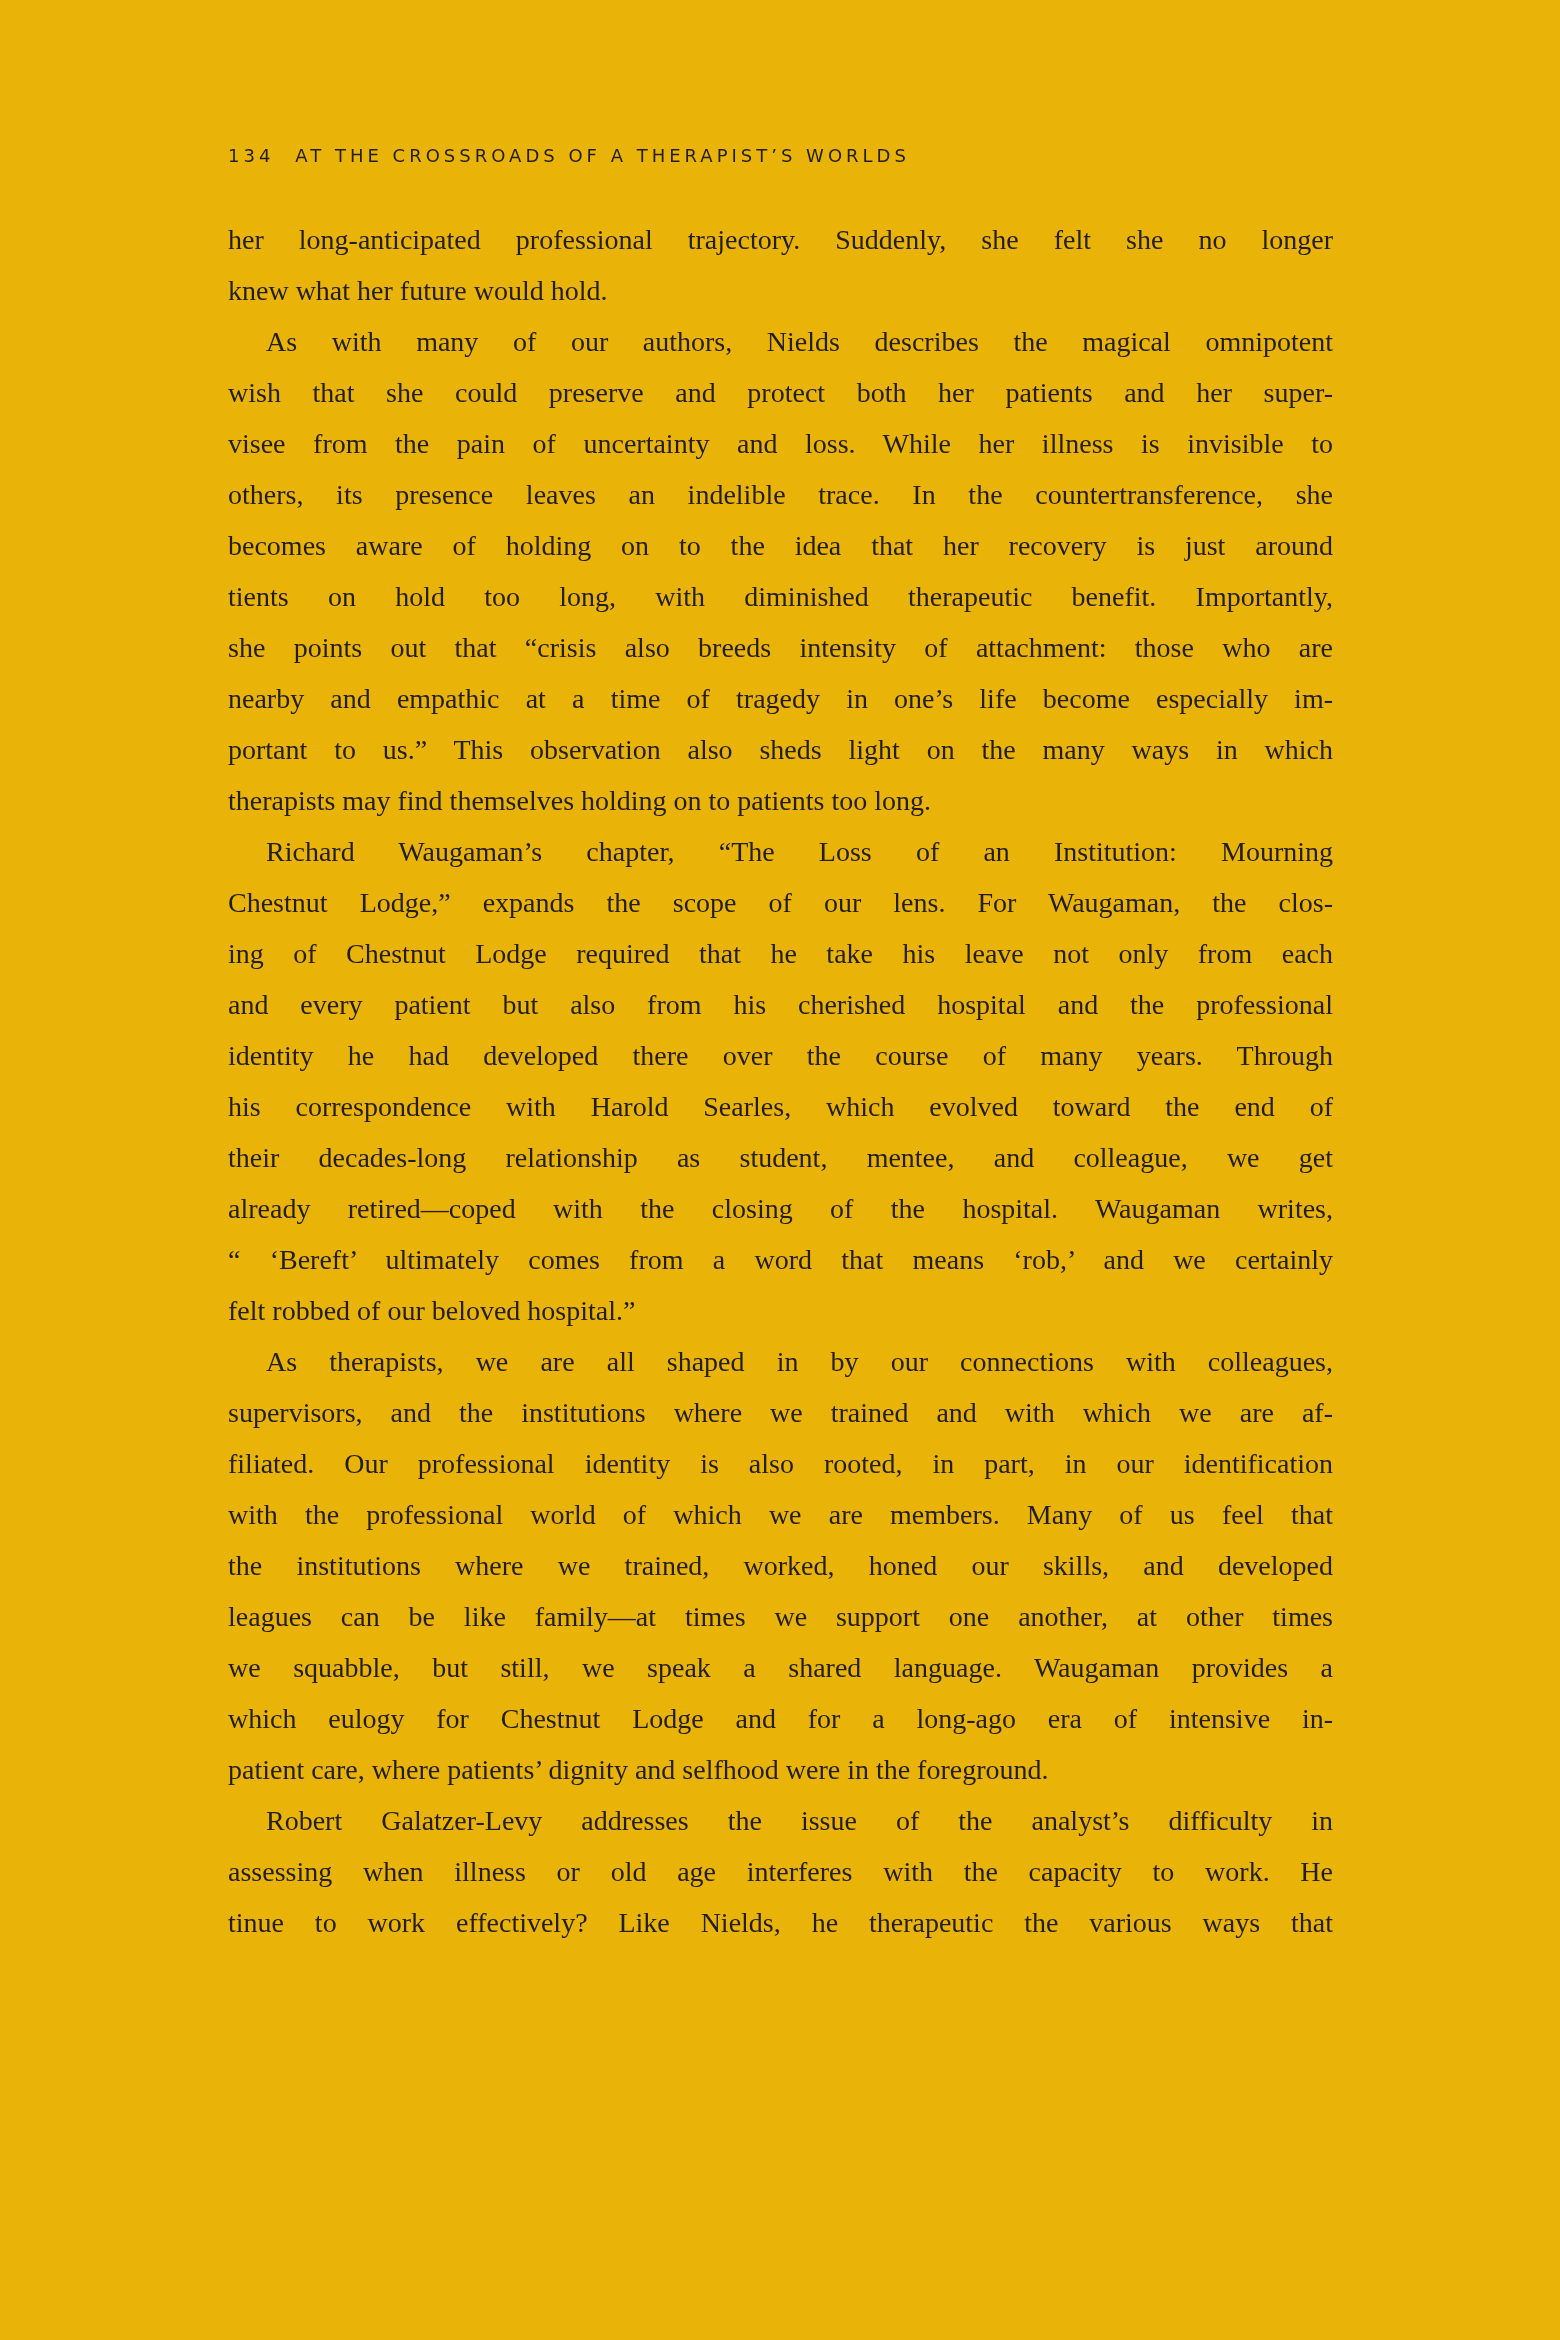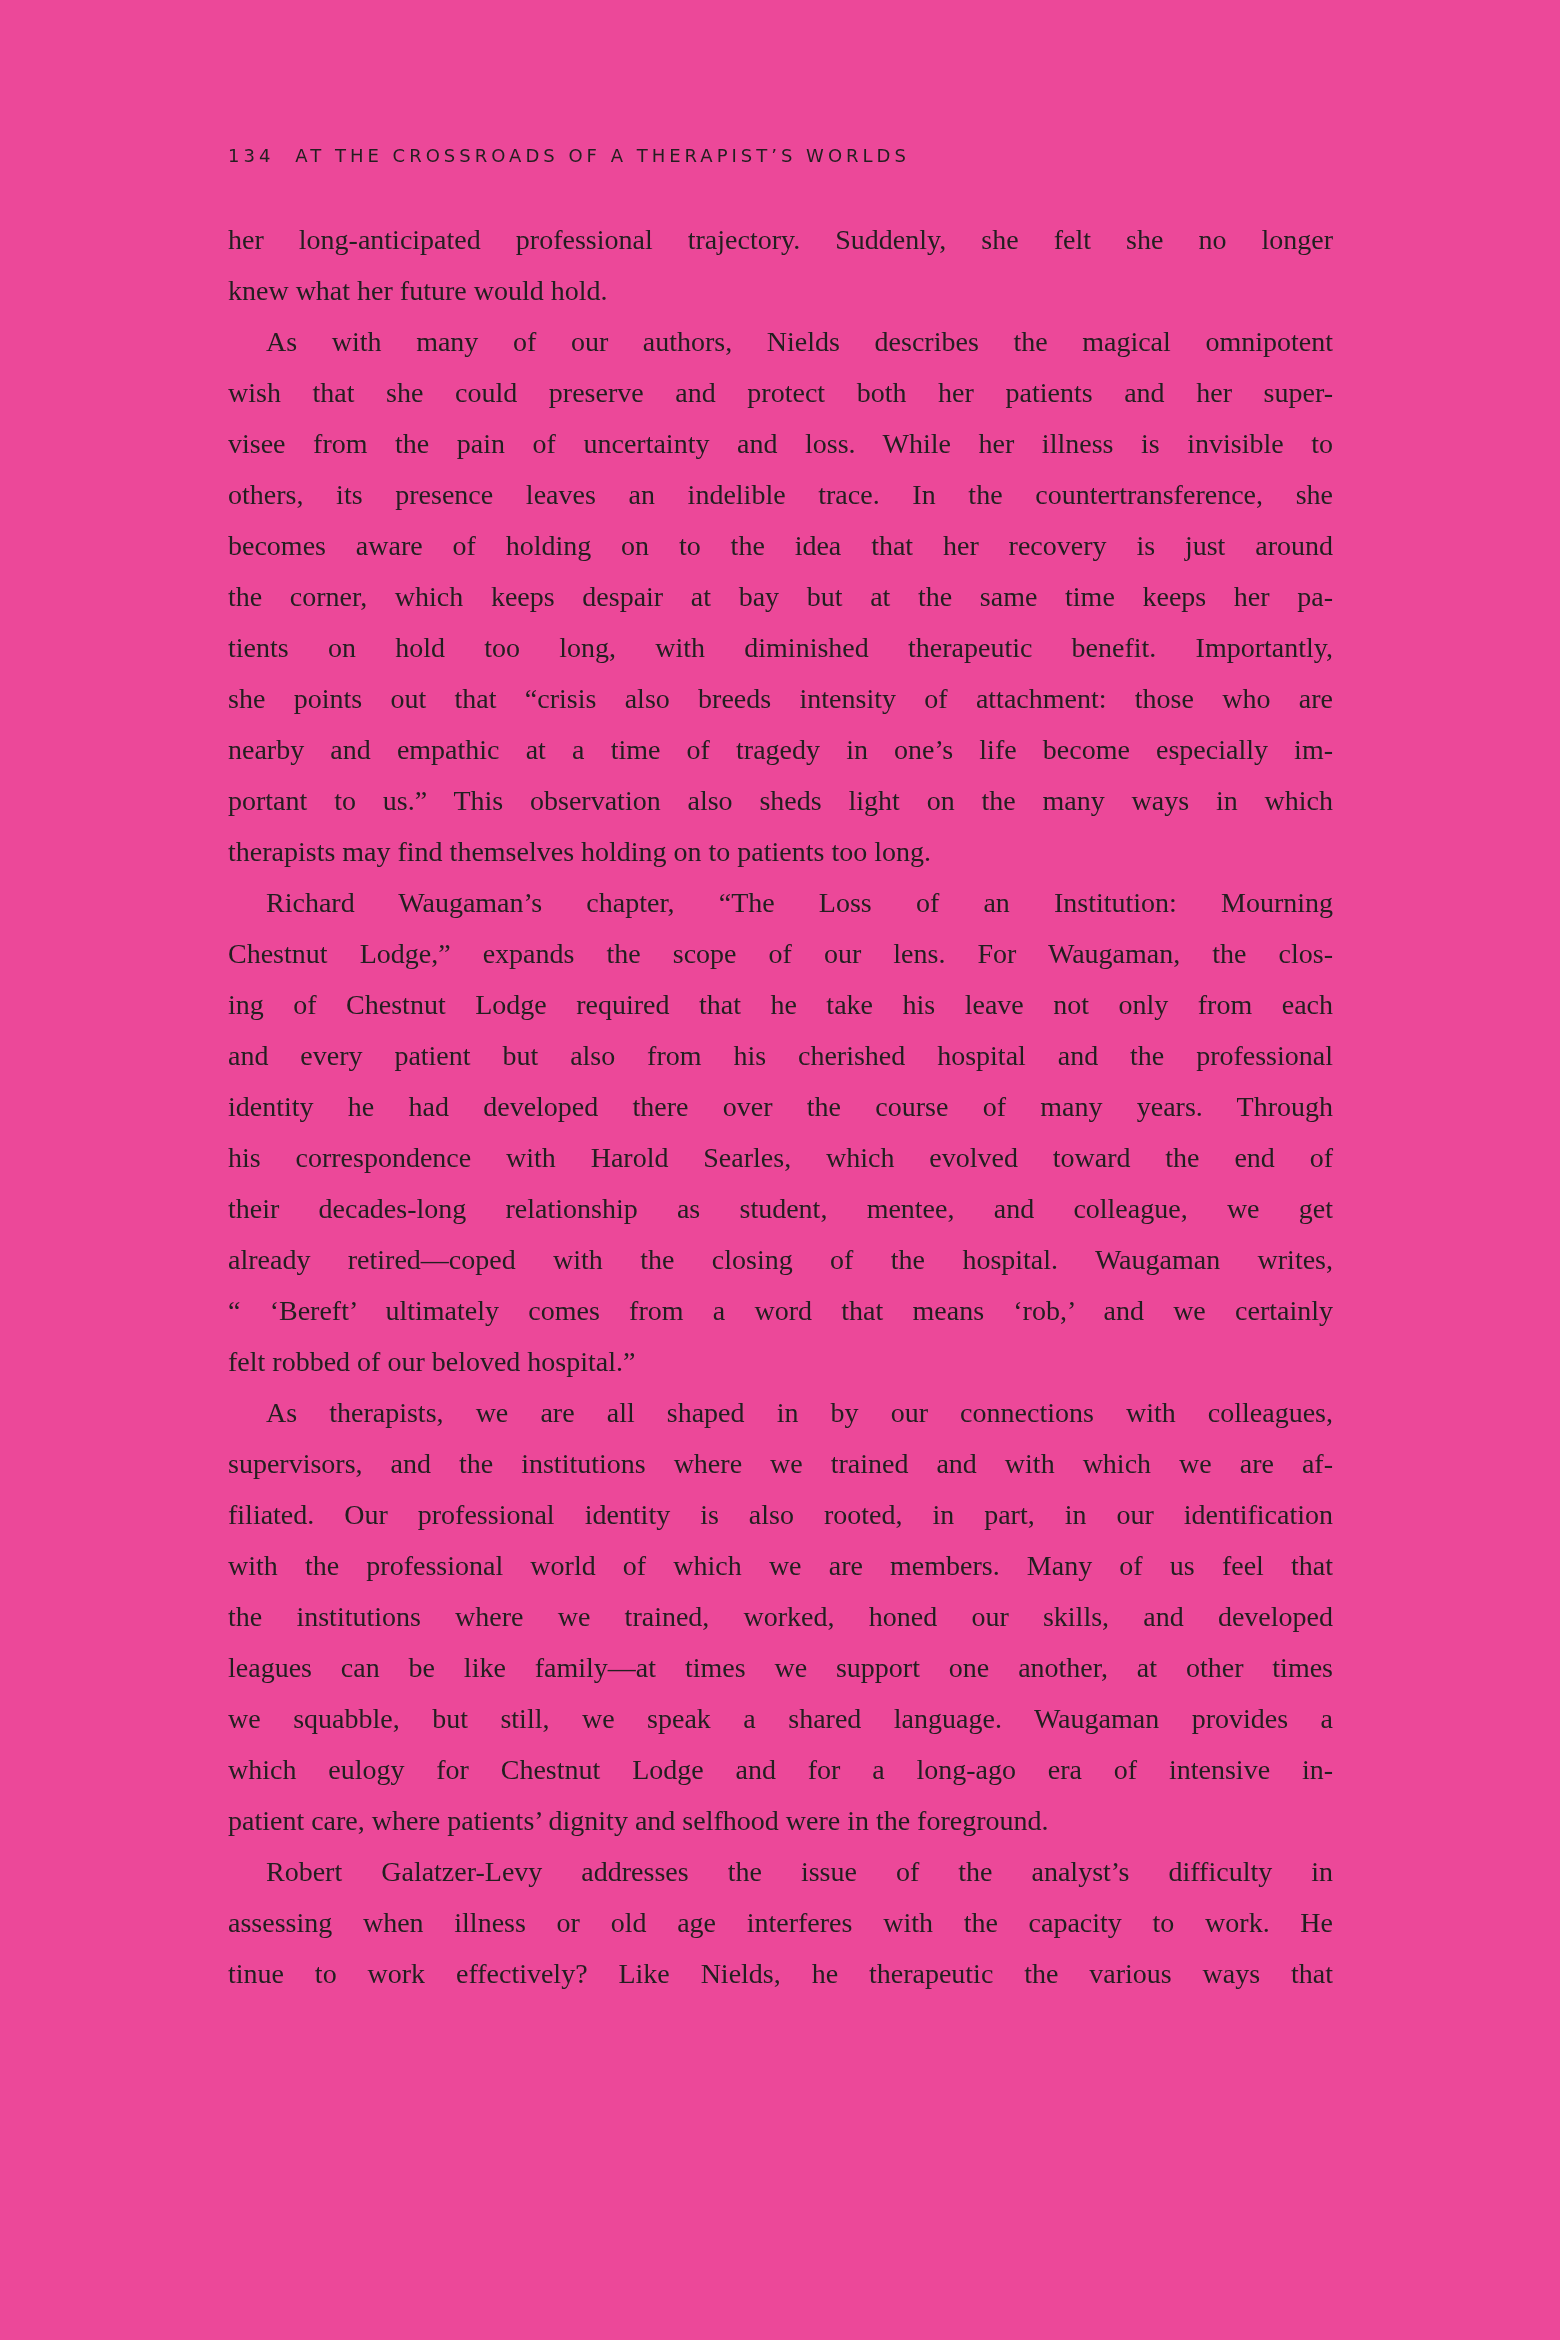--- a/index.html
+++ b/index.html
@@ -1,17 +1,17 @@
 <!DOCTYPE html>
 <html><head>
 <meta charset="utf-8">
 <style>
   html, body { margin: 0; padding: 0; background: #ffffff; }
   body { width: 1561px; height: 2341px; position: relative; overflow: hidden; }
-  .page { position: absolute; left: 0; top: 0; width: 1561px; height: 2341px; background: #ec4899; }
+  .page { position: absolute; left: 0; top: 0; width: 1561px; height: 2341px; background: #eab308; }
   .running-head {
     position: absolute; left: 228px; top: 145px;
     font-family: "DejaVu Sans", sans-serif;
     font-size: 18px; letter-spacing: 4px; color: #231f20;
     white-space: nowrap;
   }
   .running-head .folio { margin-right: 21px; }
   .body-text {
     position: absolute; left: 228px; top: 214px; width: 1105px;
     font-family: "Liberation Serif", serif;
@@ -36,21 +36,20 @@
       <div class="paragraph">
         <span class="line">her long-anticipated professional trajectory. Suddenly, she felt she no longer</span>
         <span class="line last">knew what her future would hold.</span>
       </div>
       <div class="paragraph">
         <span class="line indent">As with many of our authors, Nields describes the magical omnipotent</span>
         <span class="line">wish that she could preserve and protect both her patients and her super-</span>
         <span class="line">visee from the pain of uncertainty and loss. While her illness is invisible to</span>
         <span class="line">others, its presence leaves an indelible trace. In the countertransference, she</span>
         <span class="line">becomes aware of holding on to the idea that her recovery is just around</span>
-        <span class="line">the corner, which keeps despair at bay but at the same time keeps her pa-</span>
         <span class="line">tients on hold too long, with diminished therapeutic benefit. Importantly,</span>
         <span class="line">she points out that “crisis also breeds intensity of attachment: those who are</span>
         <span class="line">nearby and empathic at a time of tragedy in one’s life become especially im-</span>
         <span class="line">portant to us.” This observation also sheds light on the many ways in which</span>
         <span class="line last">therapists may find themselves holding on to patients too long.</span>
       </div>
       <div class="paragraph">
         <span class="line indent">Richard Waugaman’s chapter, “The Loss of an Institution: Mourning</span>
         <span class="line">Chestnut Lodge,” expands the scope of our lens. For Waugaman, the clos-</span>
         <span class="line">ing of Chestnut Lodge required that he take his leave not only from each</span>

